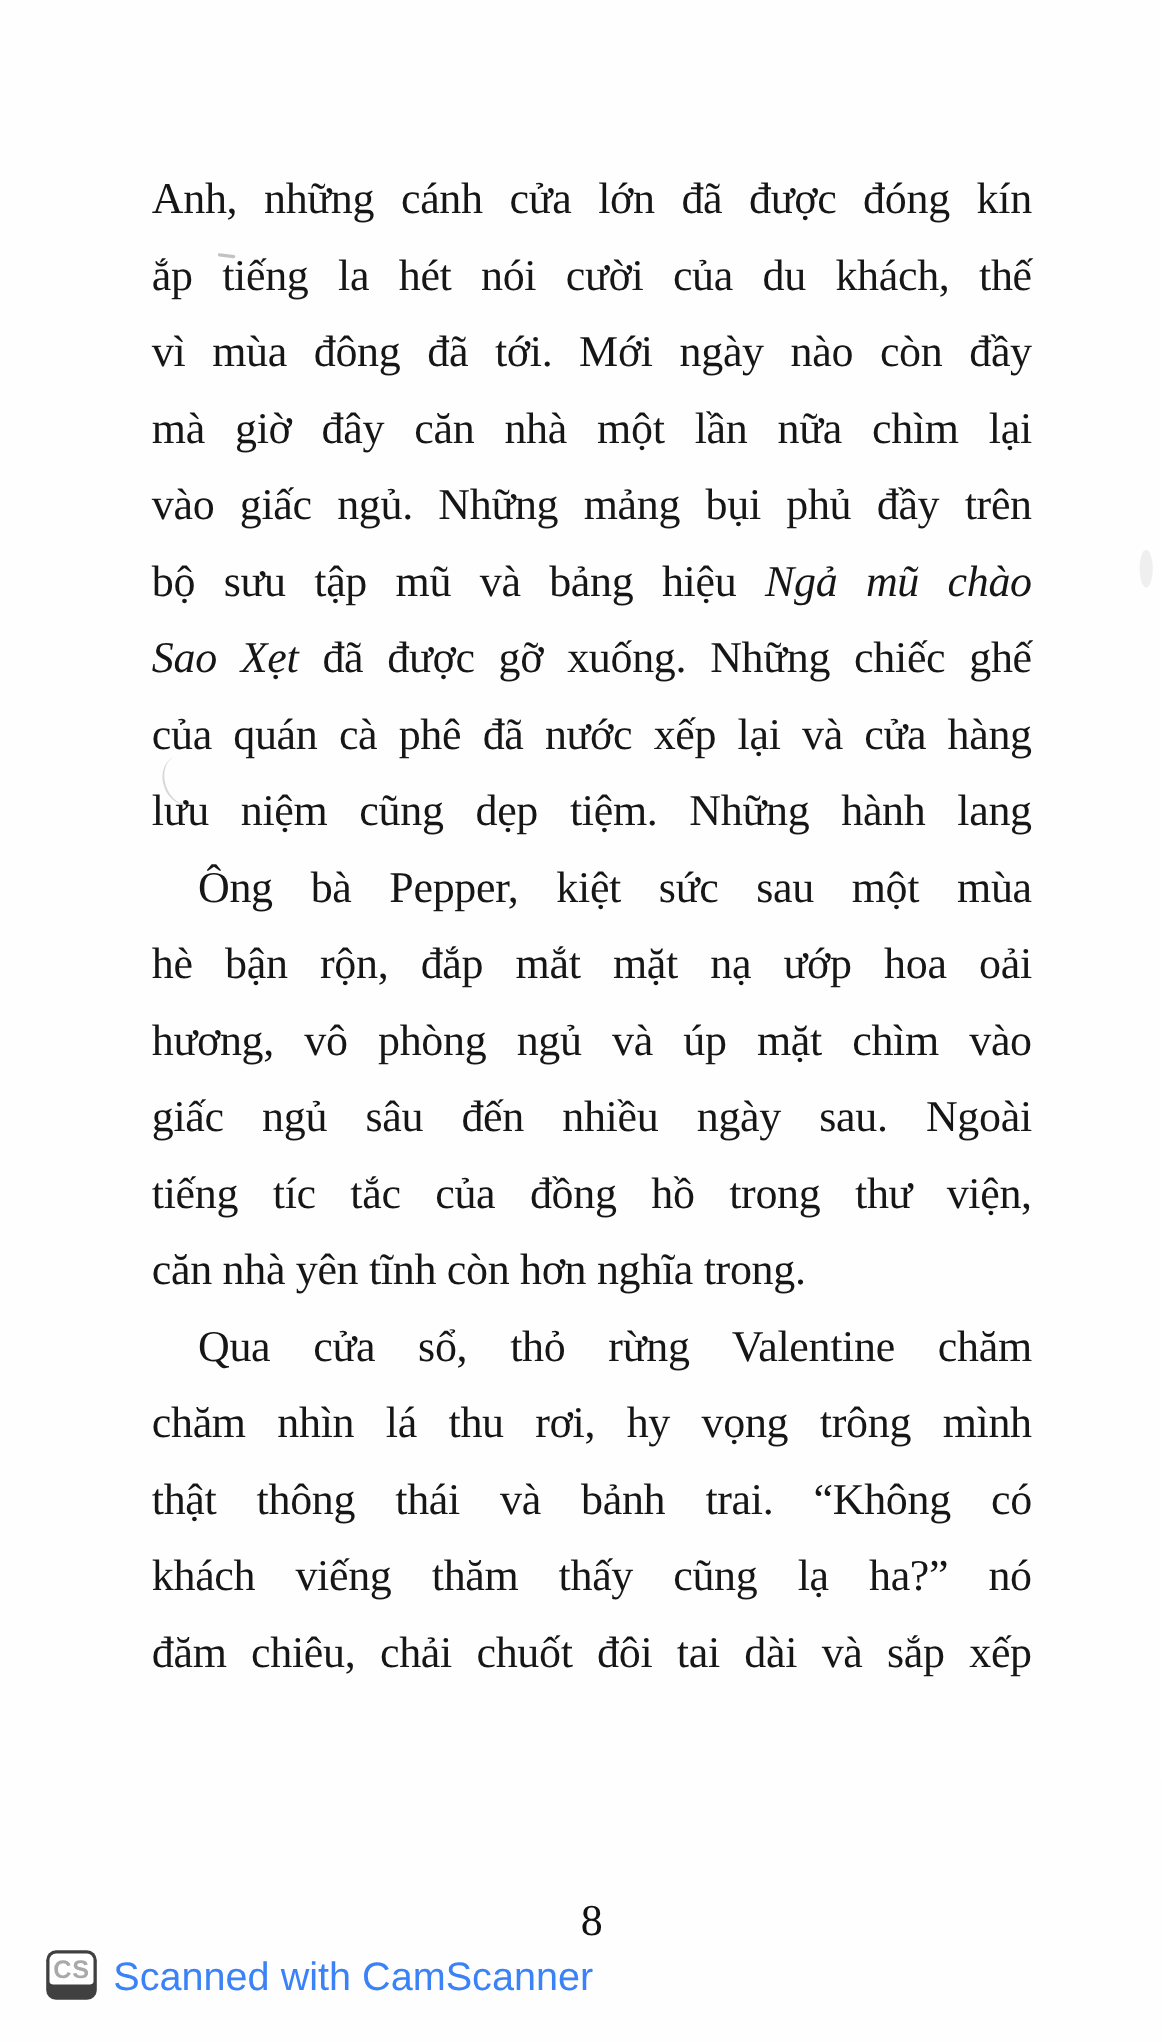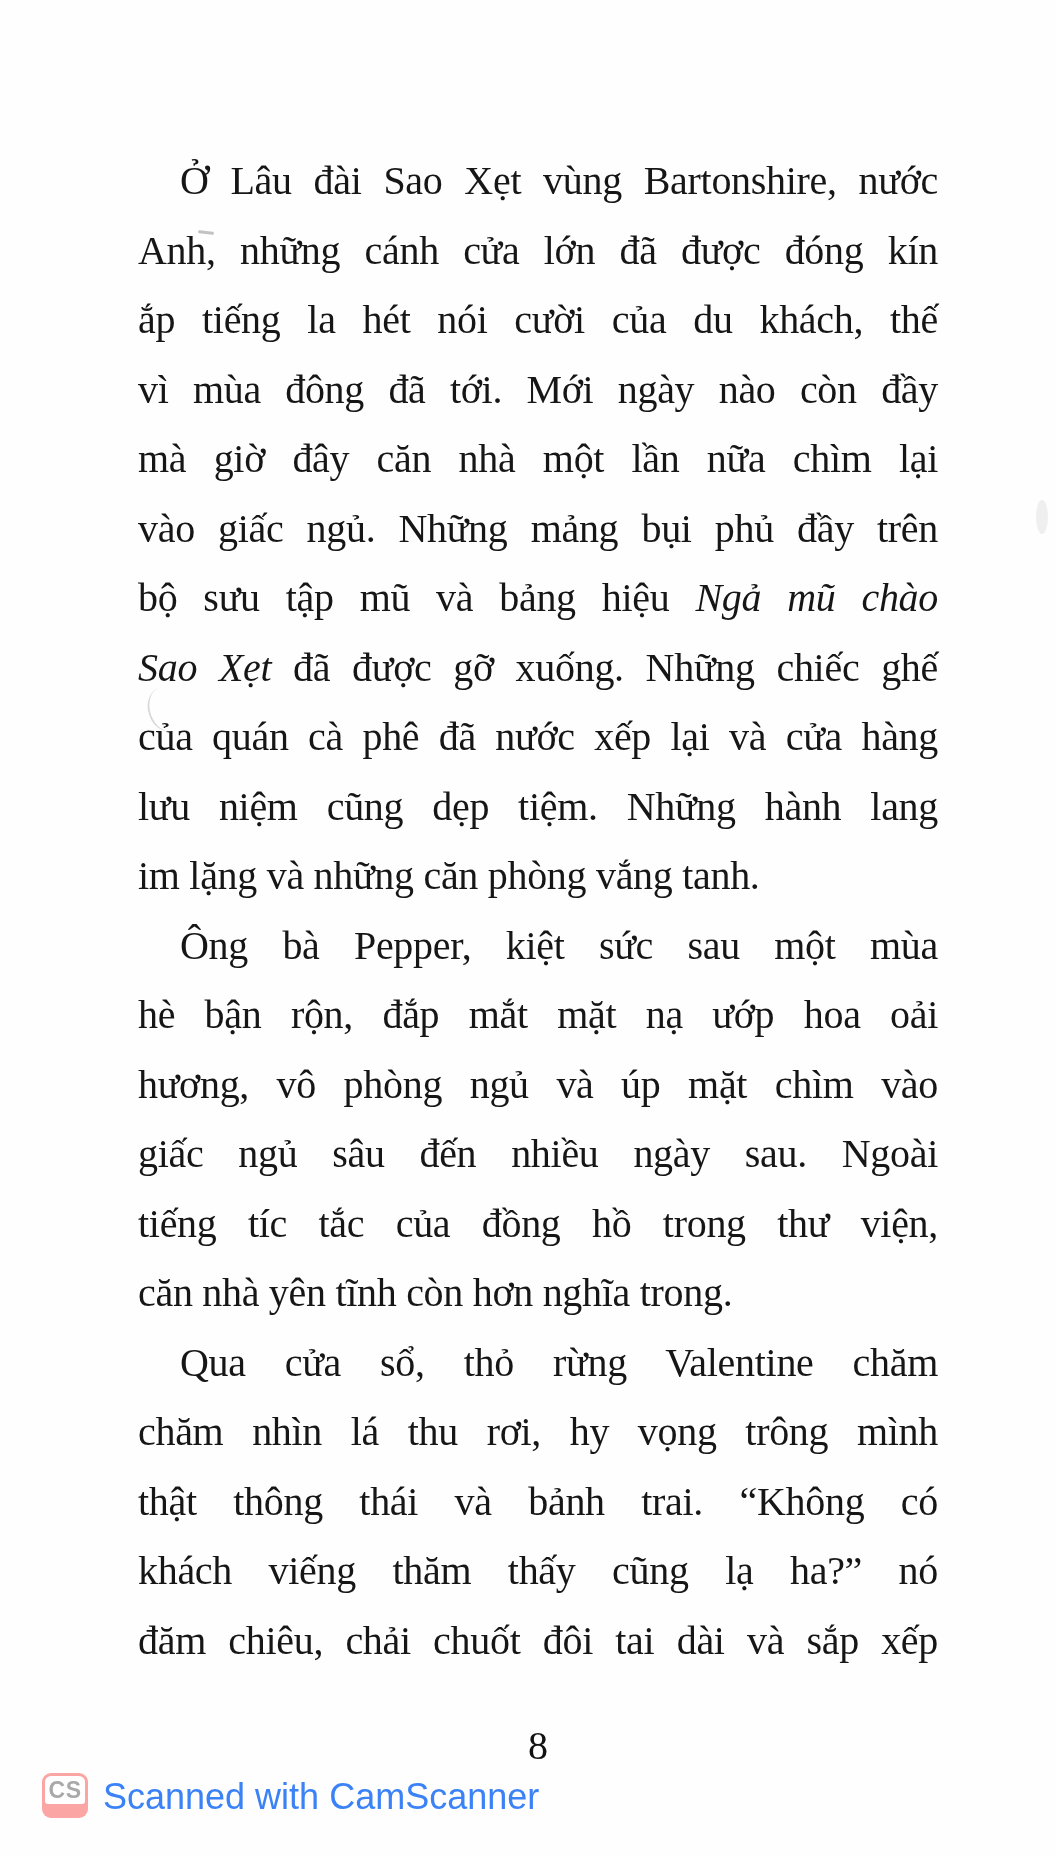--- a/index.html
+++ b/index.html
@@ -57,21 +57,21 @@
     width: 1056px;
     height: 83px;
   }
   .cs-logo {
     position: absolute;
     left: 42px;
     top: 0;
     width: 46px;
     height: 45px;
     border-radius: 9px;
-    background: #fca5a5;
+    background: #404040;
   }
   .cs-logo-inner {
     position: absolute;
     left: 3px;
     top: 3px;
     right: 3px;
     height: 28px;
     background: #ffffff;
     border-radius: 6px 6px 3px 3px;
     display: flex;
@@ -126,31 +126,29 @@
     border-radius: 50%;
     opacity: 0.9;
   }
 </style>
 </head>
 <body>
 
 <div class="page">
 
   <div class="text-block">
-      <div class="line indent just"><span>Ở Lâu đài Sao Xẹt vùng Bartonshire, nước</span></div>
       <div class="line just"><span>Anh, những cánh cửa lớn đã được đóng kín</span></div>
       <div class="line just"><span>ắp tiếng la hét nói cười của du khách, thế</span></div>
       <div class="line just"><span>vì mùa đông đã tới. Mới ngày nào còn đầy</span></div>
       <div class="line just"><span>mà giờ đây căn nhà một lần nữa chìm lại</span></div>
       <div class="line just"><span>vào giấc ngủ. Những mảng bụi phủ đầy trên</span></div>
       <div class="line just"><span>bộ sưu tập mũ và bảng hiệu </span><span class="it">Ngả mũ chào</span></div>
       <div class="line just"><span class="it">Sao Xẹt</span><span> đã được gỡ xuống. Những chiếc ghế</span></div>
       <div class="line just"><span>của quán cà phê đã nước xếp lại và cửa hàng</span></div>
       <div class="line just"><span>lưu niệm cũng dẹp tiệm. Những hành lang</span></div>
-      <div class="line"><span>im lặng và những căn phòng vắng tanh.</span></div>
       <div class="line indent just"><span>Ông bà Pepper, kiệt sức sau một mùa</span></div>
       <div class="line just"><span>hè bận rộn, đắp mắt mặt nạ ướp hoa oải</span></div>
       <div class="line just"><span>hương, vô phòng ngủ và úp mặt chìm vào</span></div>
       <div class="line just"><span>giấc ngủ sâu đến nhiều ngày sau. Ngoài</span></div>
       <div class="line just"><span>tiếng tíc tắc của đồng hồ trong thư viện,</span></div>
       <div class="line"><span>căn nhà yên tĩnh còn hơn nghĩa trong.</span></div>
       <div class="line indent just"><span>Qua cửa sổ, thỏ rừng Valentine chăm</span></div>
       <div class="line just"><span>chăm nhìn lá thu rơi, hy vọng trông mình</span></div>
       <div class="line just"><span>thật thông thái và bảnh trai. “Không có</span></div>
       <div class="line just"><span>khách viếng thăm thấy cũng lạ ha?” nó</span></div>

